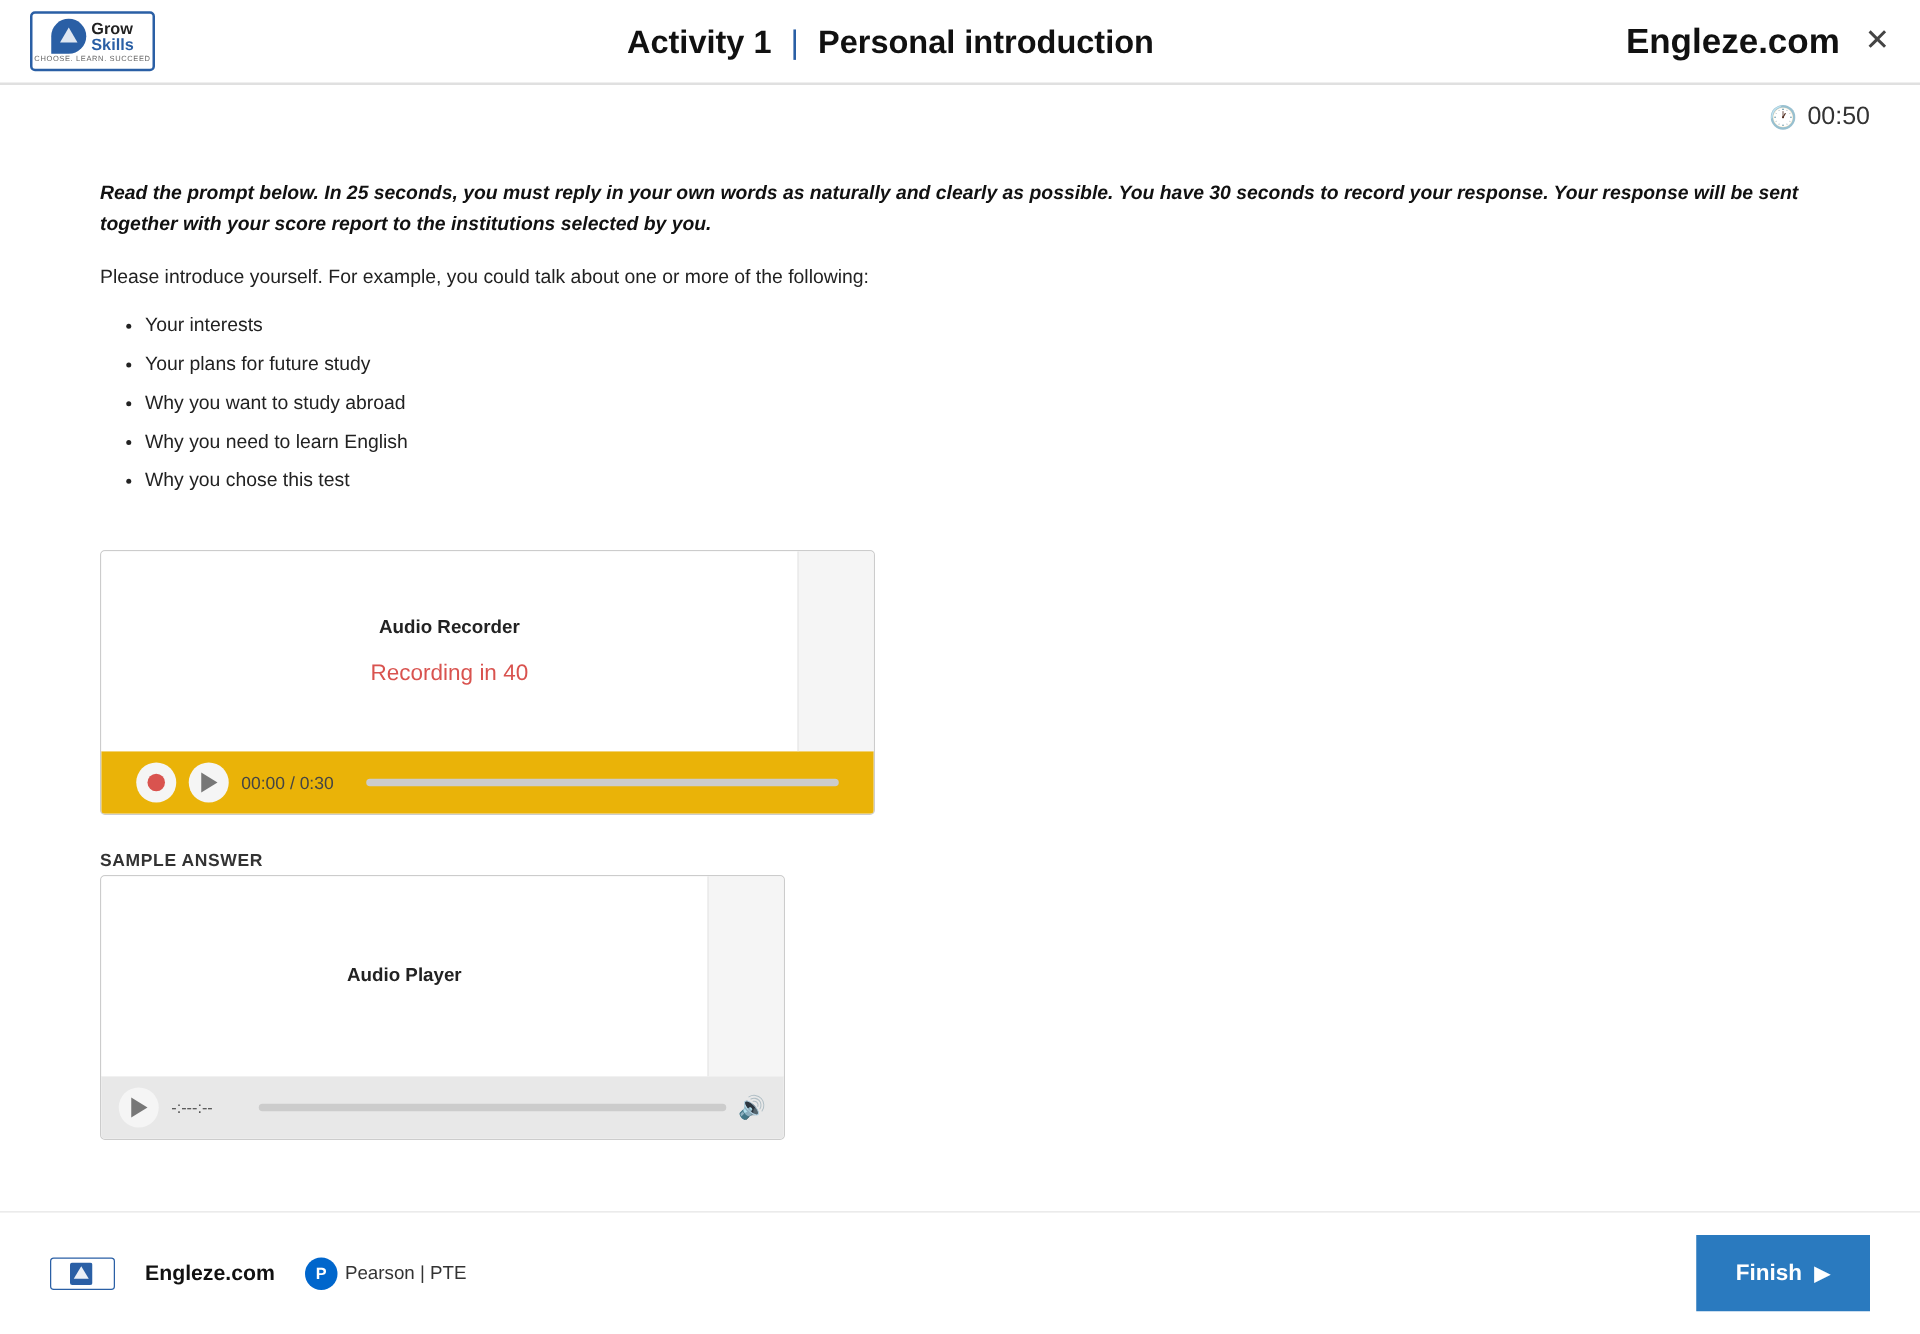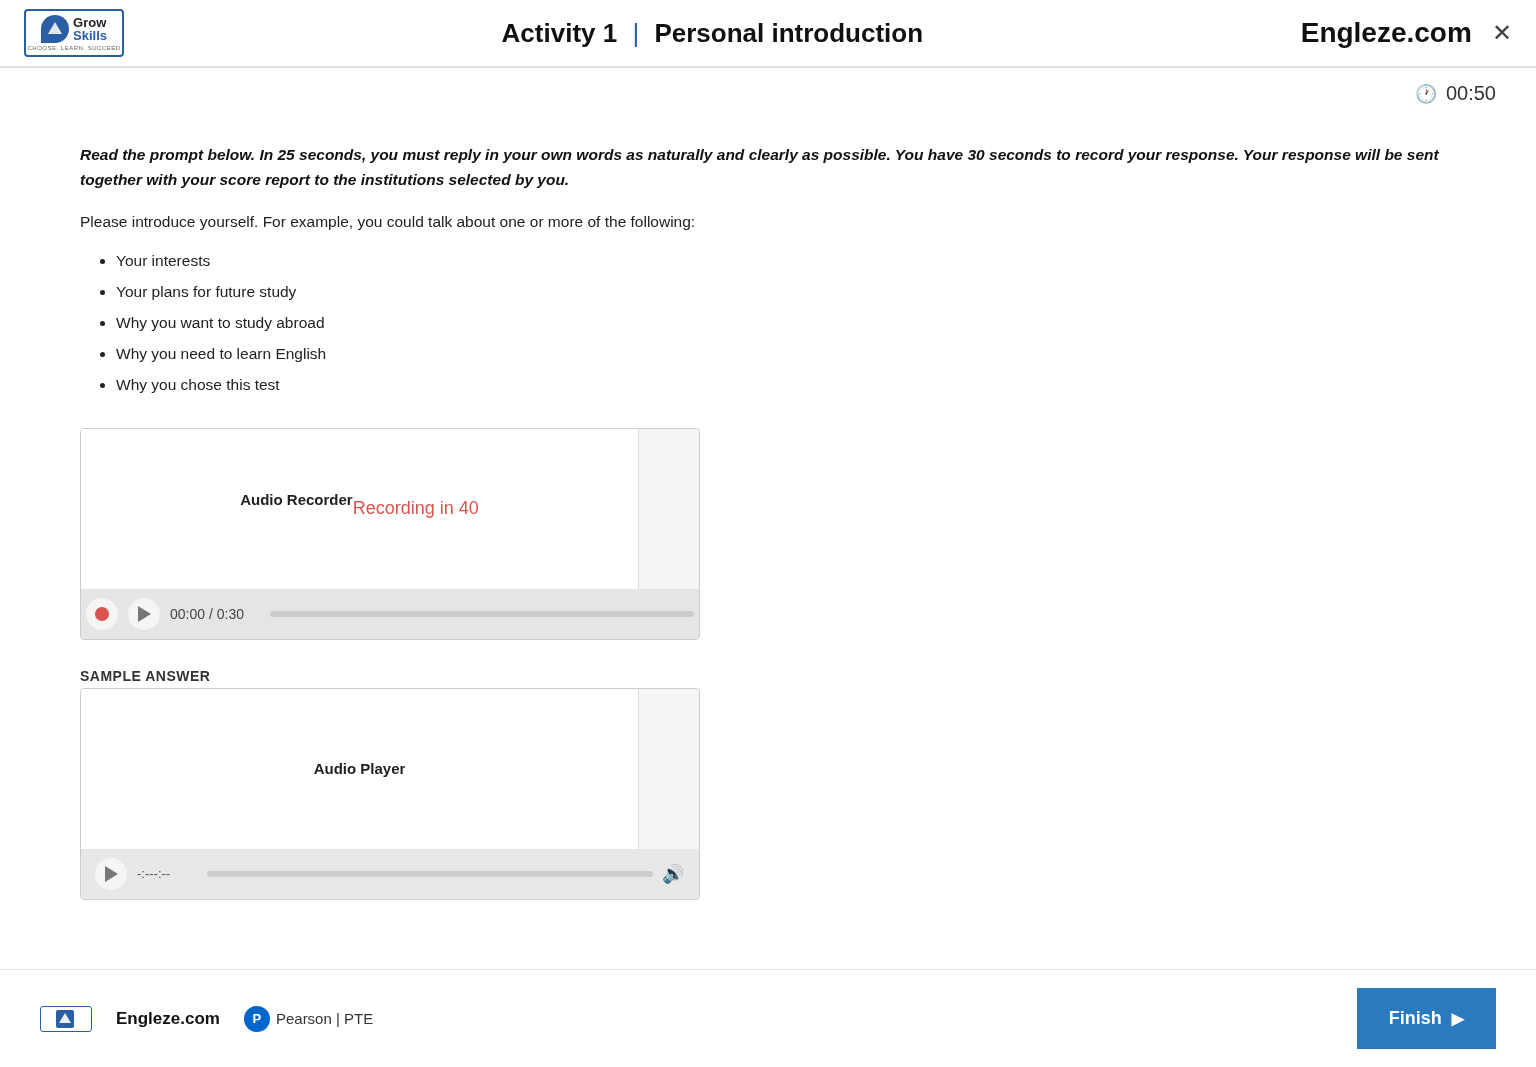--- a/index.html
+++ b/index.html
@@ -138,21 +138,21 @@
       margin-top: 12px;
     }
     .prompt-text {
       font-size: 15.5px;
       color: #222;
       margin-bottom: 14px;
     }
     .bullet-list {
       list-style: disc;
       padding-left: 36px;
-      margin-bottom: 28px;
+      margin-bottom: 40px;
     }
     .bullet-list li {
       font-size: 15.5px;
       color: #222;
       line-height: 2;
     }
 
     
     .audio-recorder-container {
       border: 1px solid #ccc;
@@ -161,21 +161,21 @@
       overflow: hidden;
       width: 620px;
     }
     .audio-recorder-body {
       display: flex;
       height: 160px;
     }
     .audio-recorder-main {
       flex: 1;
       display: flex;
-      flex-direction: row;
+      flex-direction: column;
       align-items: center;
       justify-content: center;
       background: #fff;
       border-right: 1px solid #e0e0e0;
     }
     .audio-recorder-label {
       font-size: 15px;
       font-weight: 700;
       color: #222;
       margin-bottom: 18px;
@@ -185,22 +185,22 @@
       font-weight: 500;
       color: #d9534f;
     }
     .audio-recorder-side {
       width: 60px;
       background: #f5f5f5;
     }
     .audio-controls {
       display: flex;
       align-items: center;
-      background: #e5e5e5;
-      padding: 8px 5px;
+      background: #eab308;
+      padding: 8px 28px;
       gap: 10px;
       height: 50px;
     }
     .ctrl-btn {
       width: 32px;
       height: 32px;
       border-radius: 50%;
       border: none;
       display: flex;
       align-items: center;
@@ -240,21 +240,21 @@
       font-size: 14px;
       font-weight: 700;
       color: #333;
       margin-bottom: 4px;
       letter-spacing: 0.5px;
     }
     .audio-player-container {
       border: 1px solid #ccc;
       border-radius: 4px;
       overflow: hidden;
-      width: 620px;
+      width: 548px;
     }
     .audio-player-body {
       display: flex;
       height: 160px;
     }
     .audio-player-main {
       flex: 1;
       display: flex;
       flex-direction: column;
       align-items: center;

